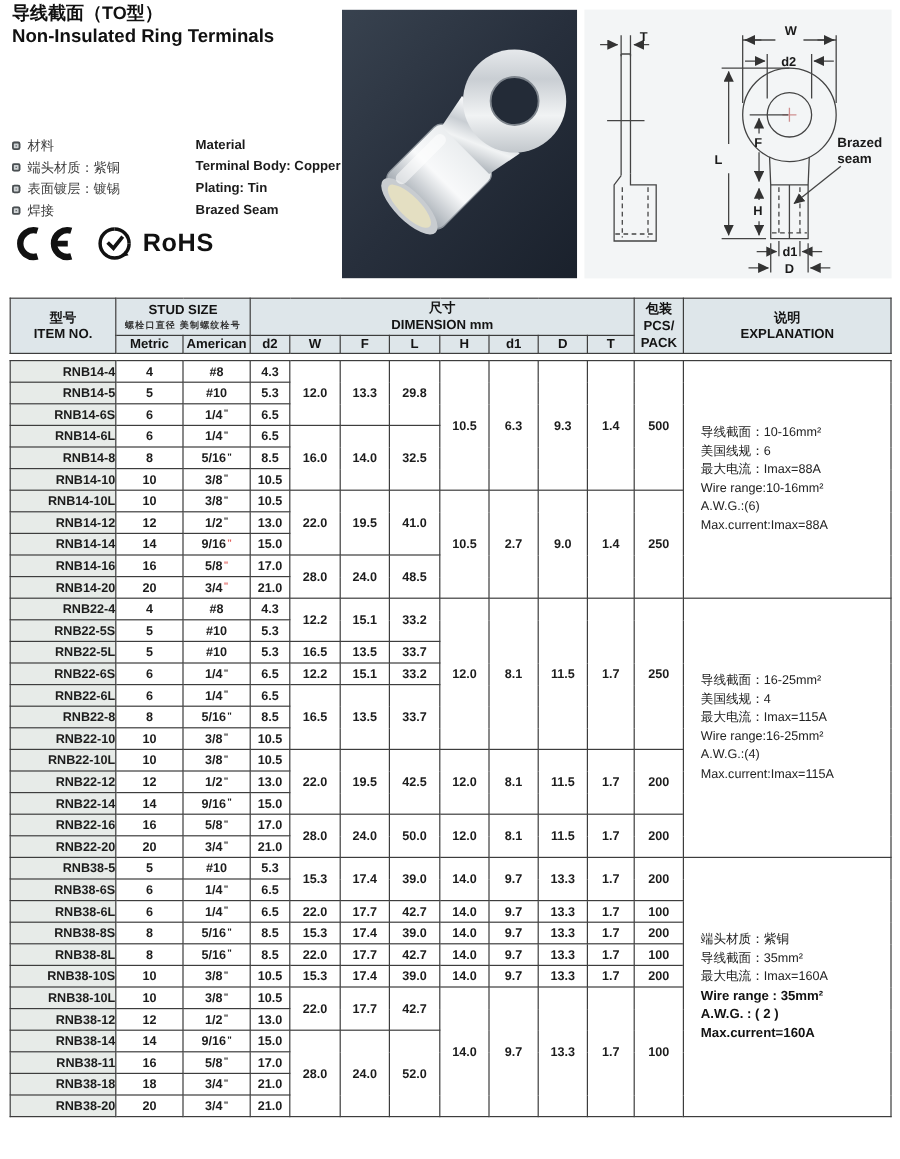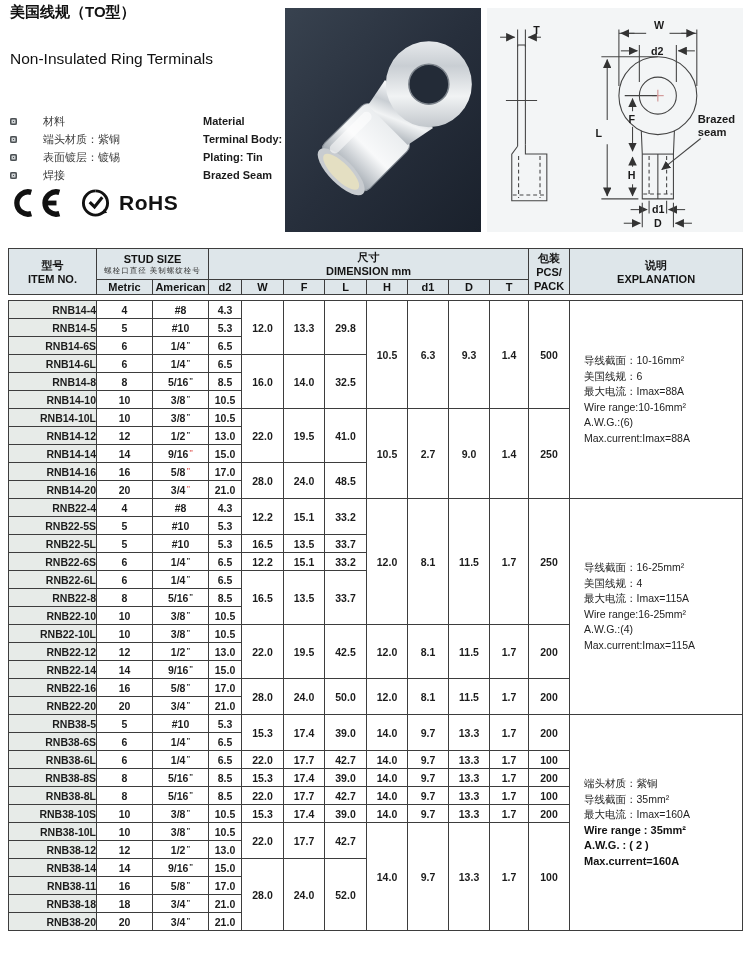--- a/index.html
+++ b/index.html
@@ -5,63 +5,63 @@
   html,body{margin:0;padding:0;}
   body{
     width:750px;height:966px;background:#ffffff;
     font-family:"Liberation Sans","DejaVu Sans",sans-serif;
     color:#1a1a1a;position:relative;overflow:hidden;
   }
   
   .top{position:relative;height:240px;}
   .title-block{position:absolute;left:10px;top:2px;line-height:19px;}
   .title-zh{font-size:15px;font-weight:bold;color:#111;}
-  .title-en{font-size:15.5px;font-weight:normal;color:#111;margin-top:28px;}
+  .title-en{font-size:15.5px;font-weight:bold;color:#111;}
   .material-block{position:absolute;left:10px;top:112px;}
-  .mat-row{display:flex;align-items:center;height:18px;font-size:11px;gap:20px;}
+  .mat-row{display:flex;align-items:center;height:18px;font-size:11px;}
   .bullet{width:7px;height:7px;border-radius:2px;background:#4a4f52;margin-right:6px;flex:0 0 auto;
           box-shadow:inset 0 0 0 1.5px #4a4f52, inset 0 0 0 3px #cfd3d5;}
   .mat-zh{width:92px;color:#3c3c3c;}
   .mat-en{font-weight:bold;color:#1b1b1b;margin-left:48px;}
   .cert-block{position:absolute;left:8px;top:188px;display:flex;align-items:center;gap:9px;}
   .rohs{font-size:21px;font-weight:bold;color:#111;letter-spacing:0.5px;}
   .photo{position:absolute;left:285px;top:8px;width:196px;height:224px;}
   .diagram{position:absolute;left:487px;top:8px;width:256px;height:224px;background:#f3f5f6;}
   .diagram svg text{font-family:"Liberation Sans",sans-serif;font-size:11px;font-weight:bold;fill:#1a1a1a;}
   .diagram svg .bs{font-size:11.5px;}
   
   .tablewrap{position:absolute;left:8px;top:248px;width:734px;}
   table{border-collapse:collapse;table-layout:fixed;width:734px;}
   .hdr{margin-bottom:5px;}
   .hdr td{
     border:1px solid #3d3d3d;background:#dee6ea;text-align:center;
     font-size:11px;font-weight:bold;color:#141414;padding:1px 0;
   }
-  .hdr .zh-small{font-size:7.5px;font-weight:normal;color:#333;letter-spacing:1px;}
+  .hdr .zh-small{font-size:7.5px;font-weight:bold;color:#333;letter-spacing:1px;}
   .hdr .l1{line-height:14px;}
   .hdr table, .hdr{border:1px solid #2b2b2b;}
   .spec{border:1px solid #2b2b2b;}
   .spec td{
     border:1px solid #3d3d3d;background:#fff;text-align:center;
     font-size:10.5px;font-weight:bold;color:#1c1c1c;height:17px;padding:0;
   }
   .spec td.c-item{text-align:right;padding-left:7px;background:#e7ebe8;}
   .spec td.c-expl{text-align:left;padding-left:14px;vertical-align:middle;}
   .c-expl div{line-height:15.5px;font-weight:400;color:#222;}
   .c-expl div.b{font-weight:800;font-size:11px;color:#111;}
   .qm{font-size:8px;vertical-align:top;margin-left:1px;}
   .qm.red{color:#e2635f;}
 </style>
 </head>
 <body>
 
 <div class="top">
 
   <div class="title-block">
-    <div class="title-zh">美国线规（TO型）</div>
+    <div class="title-zh">导线截面（TO型）</div>
     <div class="title-en">Non-Insulated Ring Terminals</div>
   </div>
 
   <div class="material-block">
     <div class="mat-row">
       <span class="bullet"></span>
       <span class="mat-zh">材料</span>
       <span class="mat-en">Material</span>
     </div>
     <div class="mat-row">

